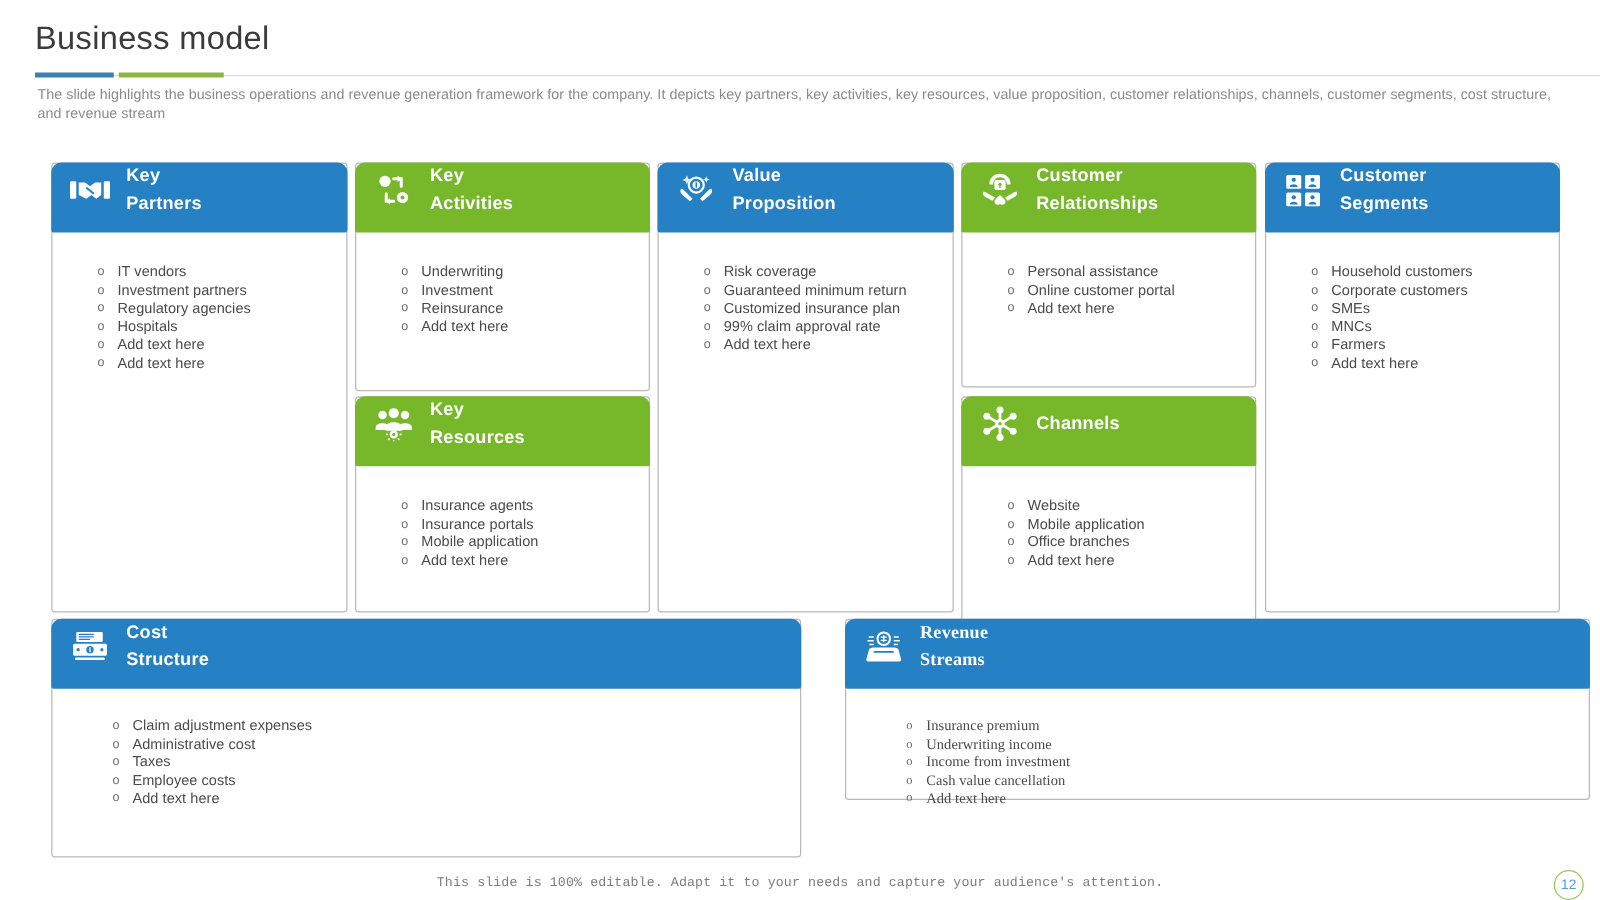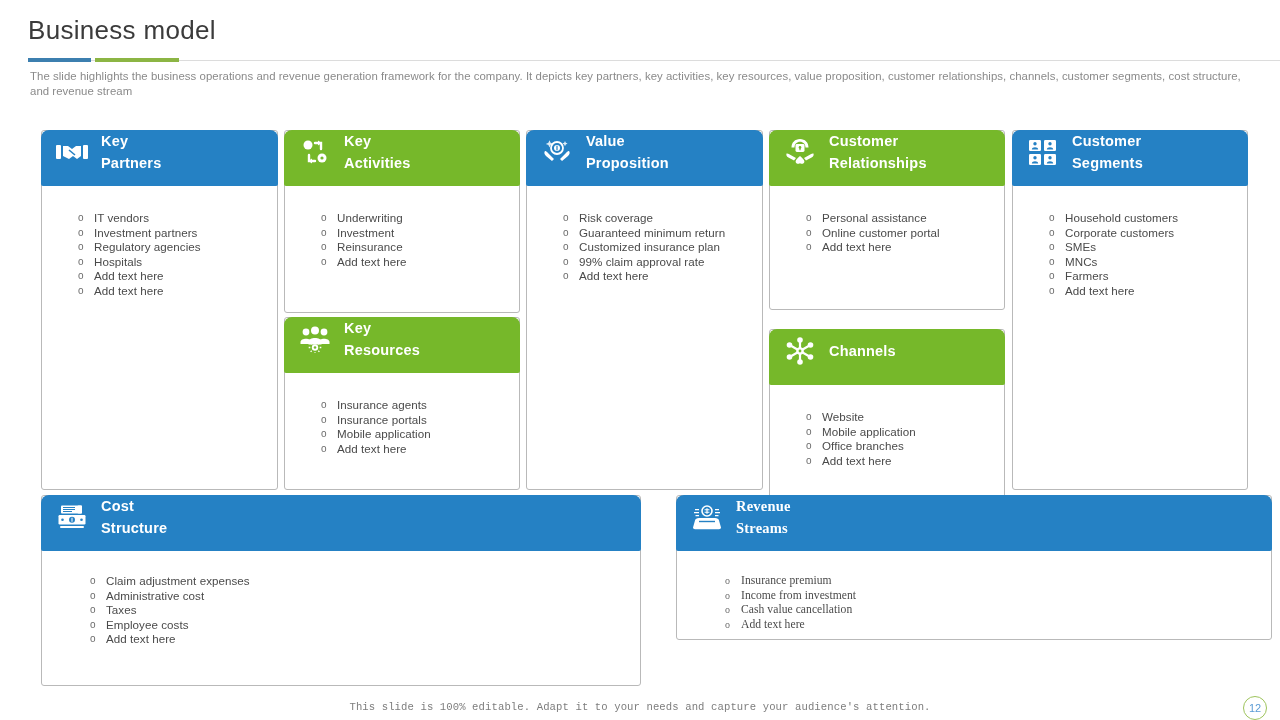--- a/index.html
+++ b/index.html
@@ -152,21 +152,21 @@
     line-height: 14.5px;
     color: #6b6b6b;
   }
 
   
   #card-key-partners        { left: 41px;   top: 130px; width: 237px;  height: 360px; }
   #card-key-activities      { left: 284px;  top: 130px; width: 236px;  height: 183px; }
   #card-key-resources       { left: 284px;  top: 317px; width: 236px;  height: 173px; }
   #card-value-proposition   { left: 526px;  top: 130px; width: 237px;  height: 360px; }
   #card-customer-relations  { left: 769px;  top: 130px; width: 236px;  height: 180px; }
-  #card-channels            { left: 769px;  top: 329px; width: 236px;  height: 200px; }
+  #card-channels            { left: 769px;  top: 317px; width: 236px;  height: 200px; }
   #card-customer-segments   { left: 1012px; top: 130px; width: 236px;  height: 360px; }
   #card-cost-structure      { left: 41px;   top: 495px; width: 600px;  height: 191px; }
   #card-revenue-streams     { left: 676px;  top: 495px; width: 596px;  height: 145px; font-family: Liberation Serif, serif; }
 
   #card-cost-structure  .card-body,
   #card-revenue-streams .card-body { padding-left: 48px; padding-top: 22px; }
   #card-channels .head-title,
   #card-cost-structure .head-title,
   #card-revenue-streams .head-title { }
 
@@ -448,20 +448,21 @@
           <path d="M4 17.5 C4 16 6 15 8 15 L24 15 C26 15 28 16 28 17.5 L30 24.5 C30 25.6 29 26.2 28 26.2 L4 26.2 C3 26.2 2 25.6 2 24.5 Z"></path>
           <path d="M8 18.5 L24 18.5" stroke="#2581C4" stroke-width="1.4"></path>
         </svg>
       </span>
       <span class="head-title">Revenue
 Streams</span>
     </div>
     <div class="card-body">
       <ul class="bullets">
         <li>Insurance premium</li>
+        <li>Underwriting income</li>
         <li>Income from investment</li>
         <li>Cash value cancellation</li>
         <li>Add text here</li>
       </ul>
     </div>
   </div>
 
 </div>
 
 <div class="footer-note">This slide is 100% editable. Adapt it to your needs and capture your audience's attention.</div>

